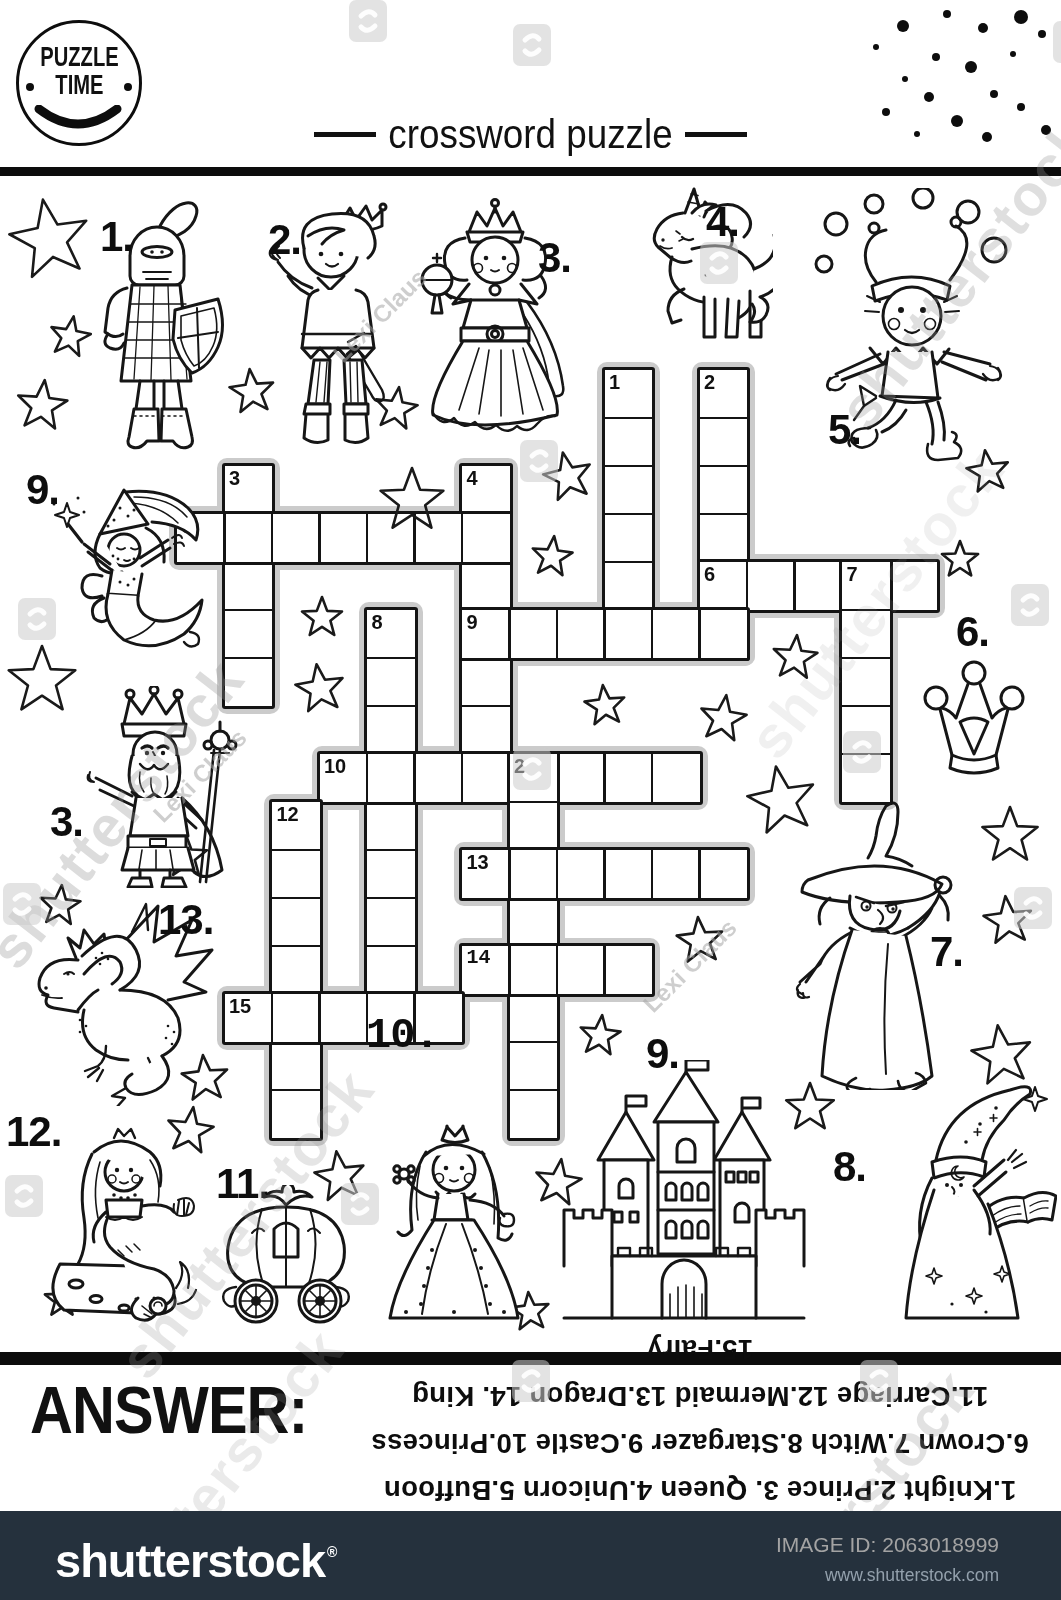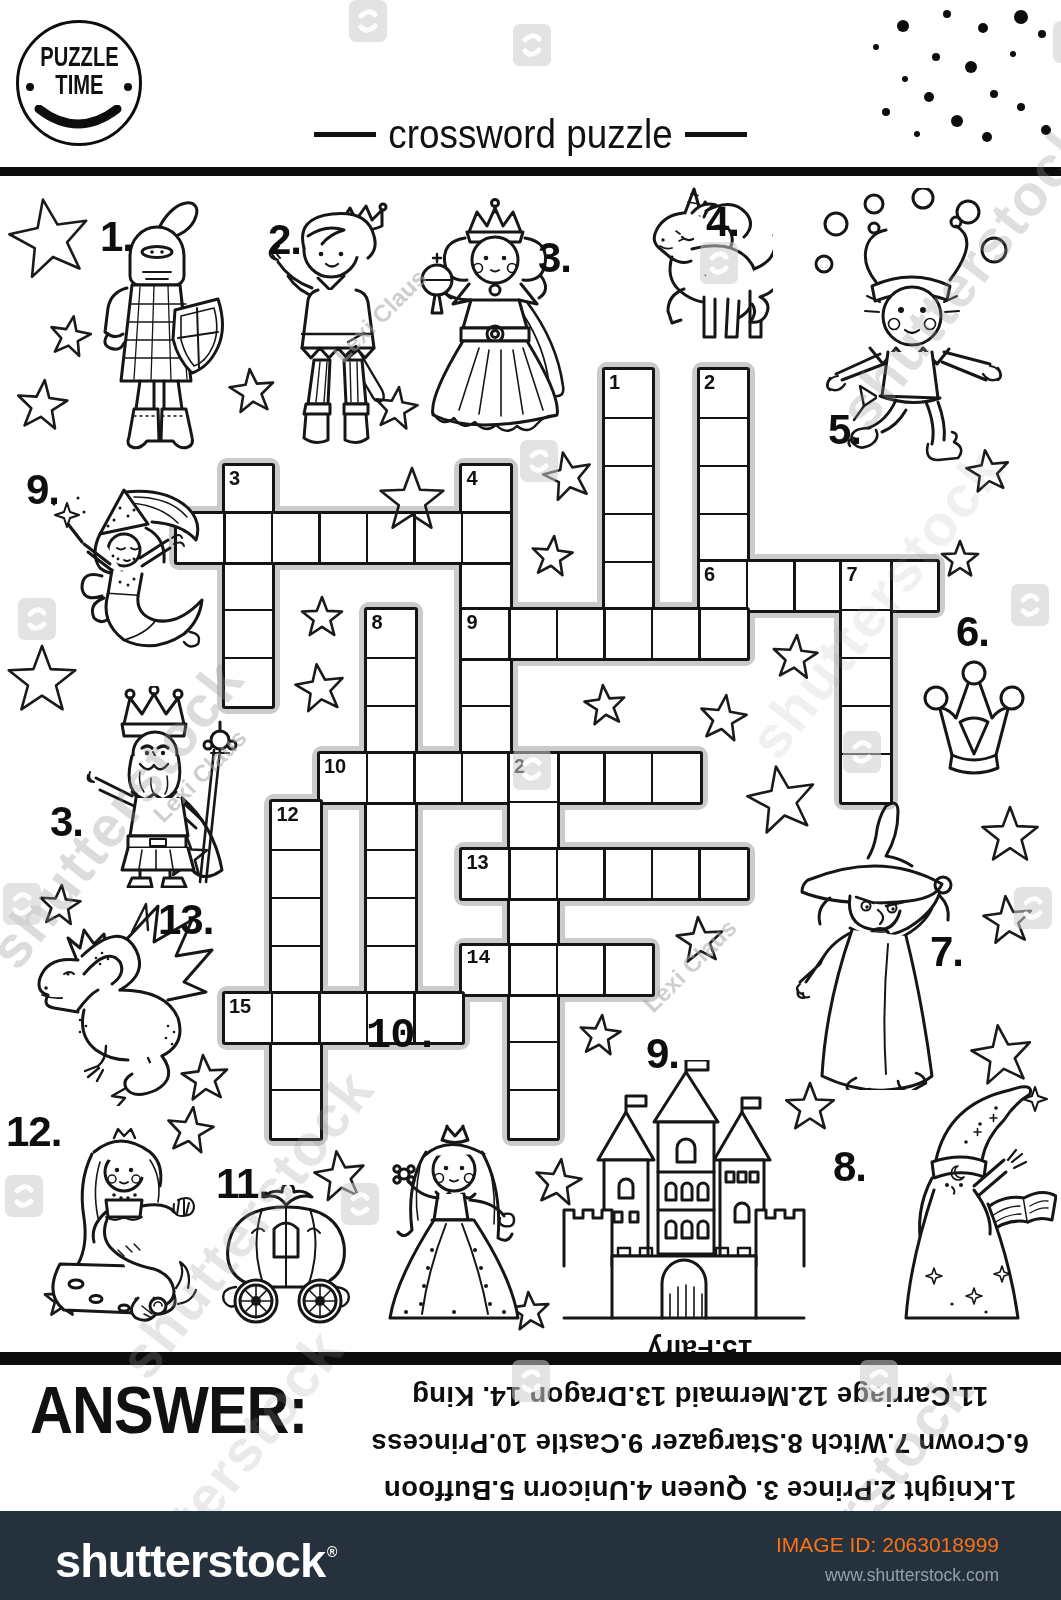--- a/index.html
+++ b/index.html
@@ -56,21 +56,21 @@
   #answer-flip { position:absolute; left:360px; top:1366px; width:680px; height:148px;
     transform:rotate(180deg); z-index:2; }
   #answer-flip .ans-line { text-align:center; font-size:27.5px; font-weight:600;
     line-height:47px; letter-spacing:.3px; color:#0d0d0d; }
   
   #footer { position:absolute; left:0; top:1511px; width:100%; height:89px;
     background:#25313d; z-index:10; }
   #ft-logo { position:absolute; left:55px; top:22px; font-size:47px; font-weight:700;
     color:#fff; letter-spacing:-1px; display:flex; align-items:center; }
   #ft-logo sup { font-size:14px; margin-left:2px; margin-top:-18px; }
-  #ft-id { position:absolute; right:62px; top:22px; font-size:21px; color:#f97316; text-align:left; }
+  #ft-id { position:absolute; right:62px; top:22px; font-size:21px; color:#a3a3a3; text-align:left; }
   #ft-url { position:absolute; right:62px; top:54px; font-size:17.5px; color:#93a0ac; text-align:right; }
 </style>
 </head>
 <body>
 
 <div id="page">
 
   <div id="logo-badge">
     <div class="lg-line" id="lg1"><span>PUZZLE</span></div>
     <div class="lg-line" id="lg2"><span>TIME</span></div>

